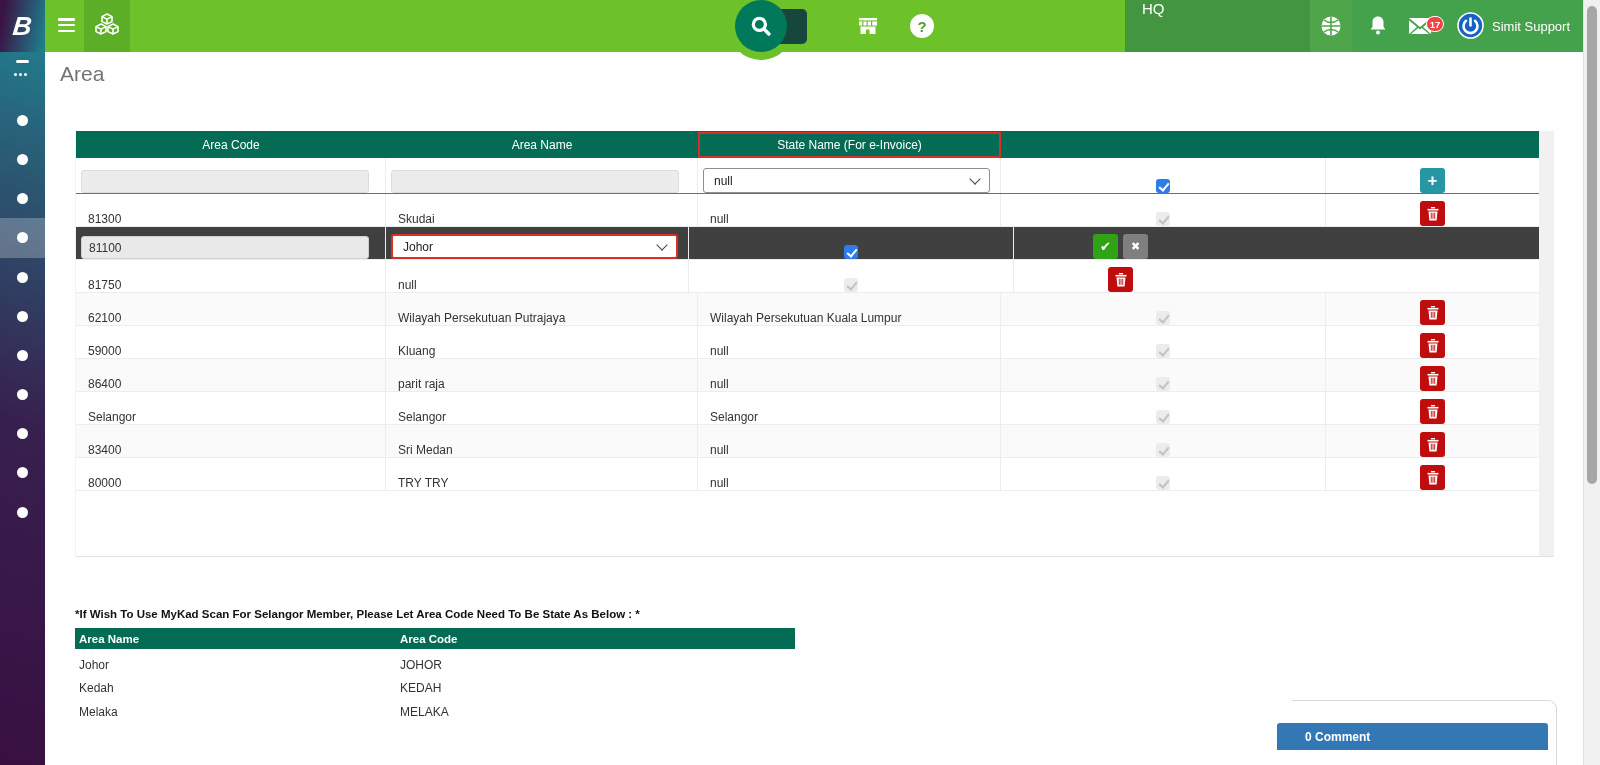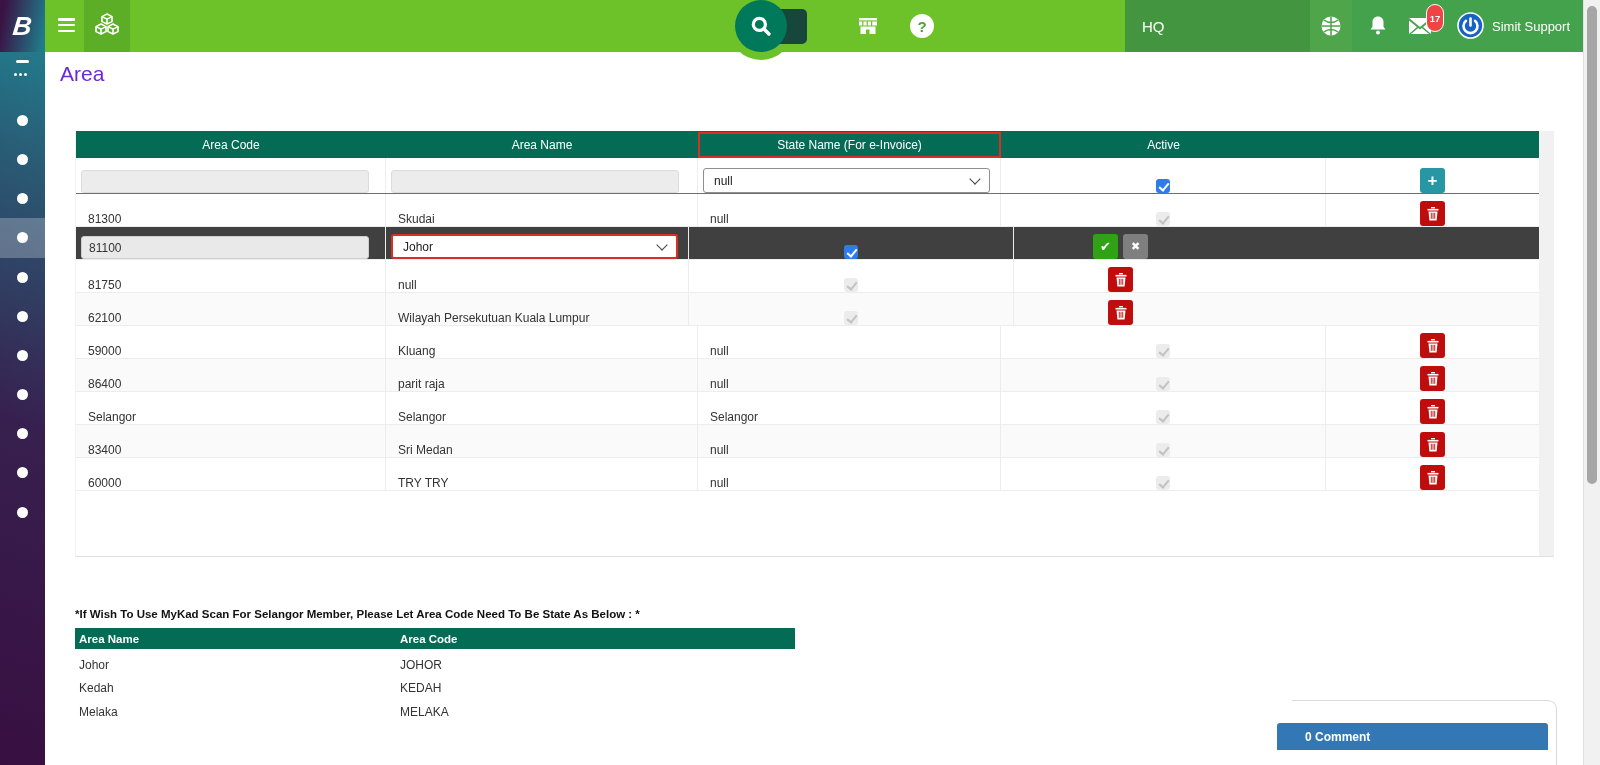--- a/index.html
+++ b/index.html
@@ -23,37 +23,37 @@
   .hamburger{position:absolute;left:13px;top:18px;width:17px;cursor:pointer;}
   .hamburger i{display:block;width:17px;height:2.6px;background:#fff;border-radius:1px;margin-bottom:3.2px;}
   .cubes-box{position:absolute;left:39px;top:0;width:46px;height:52px;background:#5CAE26;display:flex;align-items:center;justify-content:center;}
   .search-halo{position:absolute;left:684px;top:-4px;width:64px;height:64px;border-radius:50%;background:#6CC228;}
   .search-toggle{position:absolute;left:721px;top:9px;width:41px;height:35px;border-radius:5px;background:#17463C;}
   .search-circle{position:absolute;left:690px;top:0px;width:52px;height:52px;border-radius:50%;background:#00795B;
                  display:flex;align-items:center;justify-content:center;}
   .store-icon{position:absolute;left:811px;top:14px;}
   .help-icon{position:absolute;left:865px;top:14px;width:24px;height:24px;background:#fff;border-radius:50%;
              display:flex;align-items:center;justify-content:center;color:#4FA032;font-weight:bold;font-size:15px;}
-  .hq-box{position:absolute;left:1080px;top:0;width:210px;height:52px;background:#44953F;display:flex;align-items:center;}
+  .hq-box{position:absolute;left:1080px;top:0;width:210px;height:52px;background:#44953F;display:flex;align-items:flex-start;}
   .hq-box span{color:#fff;font-size:15px;margin-left:17px;}
   .globe-box{position:absolute;left:1265px;top:0;width:42px;height:52px;background:#4FA54A;display:flex;align-items:center;justify-content:center;}
   .right-seg{position:absolute;left:1307px;top:0;width:232px;height:52px;background:#43A24B;}
   .bell-wrap{position:absolute;left:1321px;top:14px;}
   .mail-wrap{position:absolute;left:1360px;top:15px;}
-  .mail-badge{position:absolute;left:1381px;top:4px;min-width:18px;height:28px;padding:0 2px;background:#ef4444;border-radius:9px;
+  .mail-badge{position:absolute;left:1381px;top:16px;min-width:18px;height:16px;padding:0 2px;background:#ef4444;border-radius:9px;
               color:#fff;font-size:9.5px;font-weight:bold;display:flex;align-items:center;justify-content:center;border:1px solid #fff;box-sizing:border-box;}
   .avatar{position:absolute;left:1412px;top:12px;}
   .user-name{position:absolute;left:1447px;top:0;height:52px;display:flex;align-items:center;color:#fff;font-size:13px;}
 
   
   .pg-track{position:absolute;right:0;top:0;width:16px;height:765px;background:#f1f1f1;border-left:1px solid #e0e0e0;z-index:40;}
   .pg-thumb{position:absolute;right:3px;top:6px;width:10px;height:478px;background:#a6a6a6;border-radius:5px;}
 
   
-  .page-title{position:absolute;left:60px;top:62px;font-size:21px;color:#6d28d9;}
+  .page-title{position:absolute;left:60px;top:62px;font-size:21px;color:#737373;}
 
   
   .tbl{position:absolute;left:75px;top:131px;width:1478px;height:425px;border-bottom:1px solid #e0e0e0;border-left:1px solid #f2f2f2;}
   .tbl-gutter{position:absolute;right:0;top:0;width:15px;height:100%;background:#f1f1f1;}
   .tr{display:flex;width:1463px;}
   .thead{height:26px;background:#046B55;border-top:1px solid #4a4a4a;}
   .th{color:#fff;font-size:12px;display:flex;align-items:center;justify-content:center;height:100%;box-sizing:border-box;}
   .th.red-box{box-shadow:inset 0 0 0 2px #D93025;}
   .td{display:flex;align-items:flex-end;font-size:12px;color:#333;box-sizing:border-box;border-right:1px solid #ededed;height:100%;}
   .c1{width:310px;} .c2{width:312px;} .c3{width:303px;} .c4{width:325px;} .c5{width:213px;border-right:none;}
@@ -229,21 +229,20 @@
 
   <div class="page-title">Area</div>
 
   <div class="tbl">
     <div class="tbl-gutter"></div>
 
     <div class="tr thead">
       <div class="th c1">Area Code</div>
       <div class="th c2">Area Name</div>
       <div class="th c3 red-box">State Name (For e-Invoice)</div>
-      <div class="th c4">Active</div>
       <div class="th c5"></div>
     </div>
 
     <div class="tr filter-row">
       <div class="td c1">
           <input class="f-input" style="">
         </div>
       <div class="td c2">
           <input class="f-input" style="">
         </div>
@@ -324,20 +323,21 @@
                 <path d="M1.5 4.4h9L9.6 13.6H2.4z"></path>
                 <path d="M4.3 5.8v6M6 5.8v6M7.7 5.8v6" stroke="#BF0D0D" stroke-width="0.9"></path>
               </svg>
             </span>
           </button>
         </div>
     </div>
 
     <div class="tr data-row alt">
       <div class="td c1 pad">62100</div>
+      <div class="td c2 pad">Wilayah Persekutuan Putrajaya</div>
       <div class="td c3 pad">Wilayah Persekutuan Kuala Lumpur</div>
       <div class="td c4 center">
           <span class="cb dis"></span>
         </div>
       <div class="td c5 center">
           <button class="btn del">
             <span>
               <svg width="12" height="14" viewBox="0 0 12 14" fill="#fff">
                 <rect x="4" y="0" width="4" height="1.4"></rect>
                 <rect x="0.5" y="1.9" width="11" height="1.6"></rect>
@@ -427,21 +427,21 @@
                 <rect x="0.5" y="1.9" width="11" height="1.6"></rect>
                 <path d="M1.5 4.4h9L9.6 13.6H2.4z"></path>
                 <path d="M4.3 5.8v6M6 5.8v6M7.7 5.8v6" stroke="#BF0D0D" stroke-width="0.9"></path>
               </svg>
             </span>
           </button>
         </div>
     </div>
 
     <div class="tr data-row">
-      <div class="td c1 pad">60000</div>
+      <div class="td c1 pad">80000</div>
       <div class="td c2 pad">TRY TRY</div>
       <div class="td c3 pad">null</div>
       <div class="td c4 center">
           <span class="cb dis"></span>
         </div>
       <div class="td c5 center">
           <button class="btn del">
             <span>
               <svg width="12" height="14" viewBox="0 0 12 14" fill="#fff">
                 <rect x="4" y="0" width="4" height="1.4"></rect>

